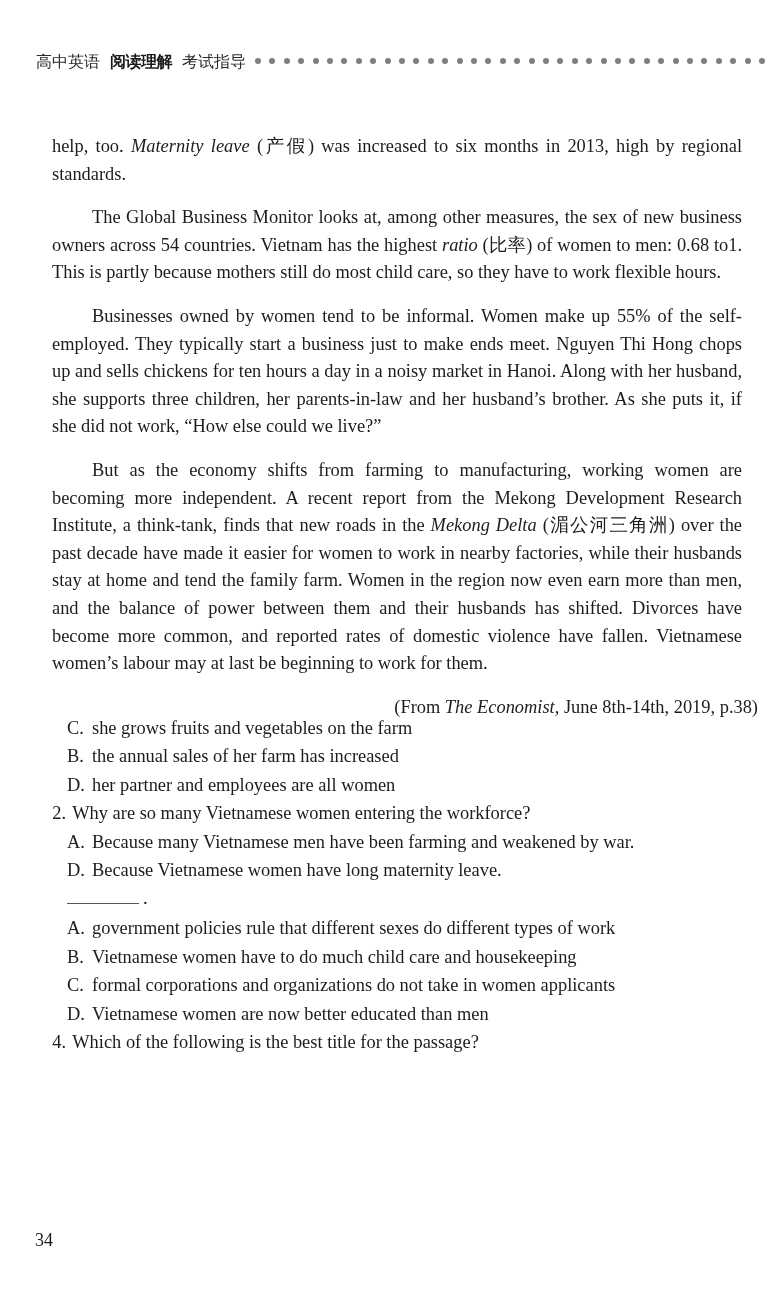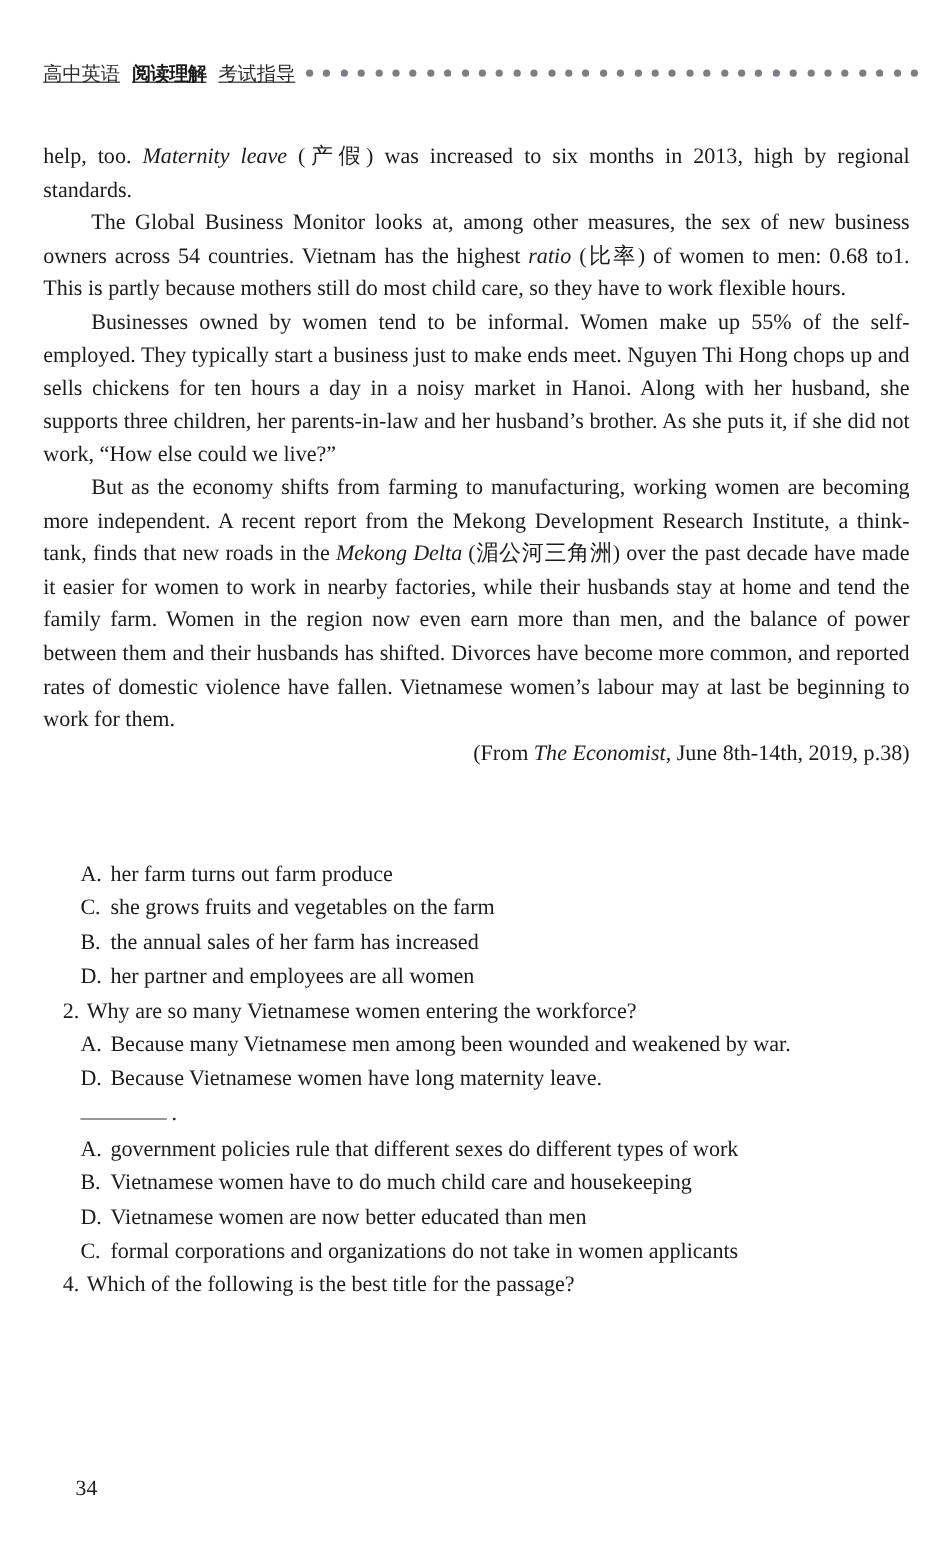--- a/index.html
+++ b/index.html
@@ -7,50 +7,50 @@
       width: 780px; height: 1292px; position: relative; overflow: hidden;
       font-family: "Liberation Serif", "DejaVu Serif", serif;
       color: #1c1c1c;
     }
     .header {
       position: absolute; left: 36px; top: 48px; height: 28px; right: 0;
       display: flex; align-items: center;
       font-family: "DejaVu Sans", "Liberation Sans", sans-serif;
       font-size: 16px; color: #2a2a2a;
     }
-    .header .seg { margin-right: 10px; white-space: nowrap; text-decoration: underline; }
+    .header .seg { margin-right: 10px; white-space: nowrap; }
     .header .bold { font-weight: bold; color: #1a1a1a; letter-spacing: -0.5px; }
     .header .dots { position: absolute; left: 219px; right: 0; top: 10px; height: 8px; }
     .header .dot {
       position: absolute; top: 0; width: 6px; height: 6px; border-radius: 50%;
       background: #7d7d84;
     }
 
     .content {
       position: absolute; left: 36px; top: 117px; width: 722px;
       font-size: 18.4px; line-height: 27.6px;
     }
-    .para { margin: 0; text-align: justify; text-align-last: left; }
+    .para { margin: 16px; text-align: justify; text-align-last: left; }
     .para.indent { text-indent: 40px; }
     .source { text-align: right; margin: 0; }
     em { font-style: italic; }
 
     .questions { position: absolute; left: 36px; top: 714px; width: 722px; font-size: 18.4px; line-height: 28.4px; }
     .q { margin: 0; }
     .q .num { display: inline-block; width: 30px; text-align: right; padding-right: 2px; }
     .q-text { text-align: justify; }
     .opt { margin: 0 0 0 31px; padding-left: 0; }
     .opt .letter { display: inline-block; min-width: 25px; }
     .blank {
       display: inline-block; width: 72px; height: 1px; border-bottom: 1px solid #555;
       vertical-align: baseline; margin: 0 4px 0 8px;
     }
     .q3-blank-line { margin: 0 0 0 31px; height: 30px; }
     .page-number {
-      position: absolute; left: 35px; top: 1230px; font-size: 18px; margin-left: 28px;
+      position: absolute; left: 35px; top: 1230px; font-size: 18px;
     }
   </style>
 </head>
 <body>
 
 <div class="header">
   <span class="seg">高中英语</span>
   <span class="seg bold">阅读理解</span>
   <span class="seg">考试指导</span>
   <div class="dots">
@@ -96,37 +96,36 @@
 <div class="content">
   <p class="para"><span>help, too. </span><em>Maternity leave</em><span> (产假) was increased to six months in 2013, high by regional standards.</span></p>
   <p class="para indent"><span>The Global Business Monitor looks at, among other measures, the sex of new business owners across 54 countries. Vietnam has the highest </span><em>ratio</em><span> (比率) of women to men: 0.68 to1. This is partly because mothers still do most child care, so they have to work flexible hours.</span></p>
   <p class="para indent">Businesses owned by women tend to be informal. Women make up 55% of the self-employed. They typically start a business just to make ends meet. Nguyen Thi Hong chops up and sells chickens for ten hours a day in a noisy market in Hanoi. Along with her husband, she supports three children, her parents-in-law and her husband’s brother. As she puts it, if she did not work, “How else could we live?”</p>
   <p class="para indent"><span>But as the economy shifts from farming to manufacturing, working women are becoming more independent. A recent report from the Mekong Development Research Institute, a think-tank, finds that new roads in the </span><em>Mekong Delta</em><span> (湄公河三角洲) over the past decade have made it easier for women to work in nearby factories, while their husbands stay at home and tend the family farm. Women in the region now even earn more than men, and the balance of power between them and their husbands has shifted. Divorces have become more common, and reported rates of domestic violence have fallen. Vietnamese women’s labour may at last be beginning to work for them.</span></p>
   <p class="source"><span>(From </span><em>The Economist</em><span>, June 8th-14th, 2019, p.38)</span></p>
 </div>
 
 <div class="questions">
 
-  <p class="opt"><span class="letter">A.</span><span>her farm turns out farm produce</span></p>
   <p class="opt"><span class="letter">C.</span><span>she grows fruits and vegetables on the farm</span></p>
   <p class="opt"><span class="letter">B.</span><span>the annual sales of her farm has increased</span></p>
   <p class="opt"><span class="letter">D.</span><span>her partner and employees are all women</span></p>
 
   <p class="q">
     <span class="num">2.</span>
     <span>Why are so many Vietnamese women entering the workforce?</span>
   </p>
-  <p class="opt"><span class="letter">A.</span><span>Because many Vietnamese men among been wounded and weakened by war.</span></p>
+  <p class="opt"><span class="letter">A.</span><span>Because many Vietnamese men have been farming and weakened by war.</span></p>
   <p class="opt"><span class="letter">D.</span><span>Because Vietnamese women have long maternity leave.</span></p>
 
   <p class="q3-blank-line"><span class="blank" style="margin-left:0"></span><span>.</span></p>
   <p class="opt"><span class="letter">A.</span><span>government policies rule that different sexes do different types of work</span></p>
   <p class="opt"><span class="letter">B.</span><span>Vietnamese women have to do much child care and housekeeping</span></p>
+  <p class="opt"><span class="letter">C.</span><span>formal corporations and organizations do not take in women applicants</span></p>
   <p class="opt"><span class="letter">D.</span><span>Vietnamese women are now better educated than men</span></p>
-  <p class="opt"><span class="letter">C.</span><span>formal corporations and organizations do not take in women applicants</span></p>
 
   <p class="q">
     <span class="num">4.</span>
     <span>Which of the following is the best title for the passage?</span>
   </p>
 </div>
 
 <div class="page-number">34</div>
 
 </body></html>

